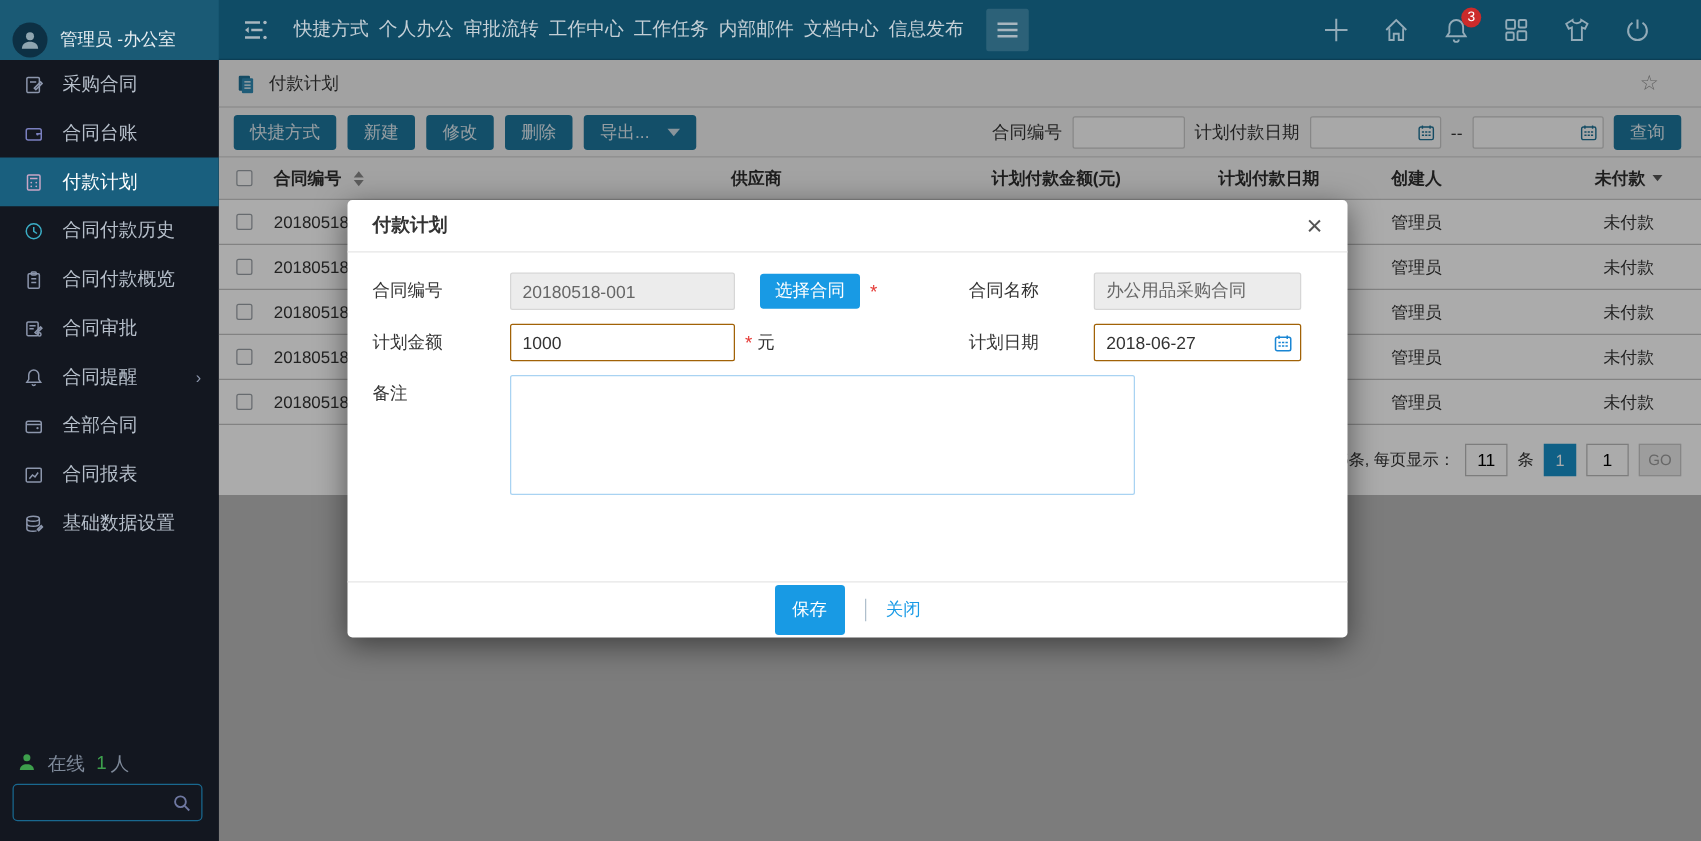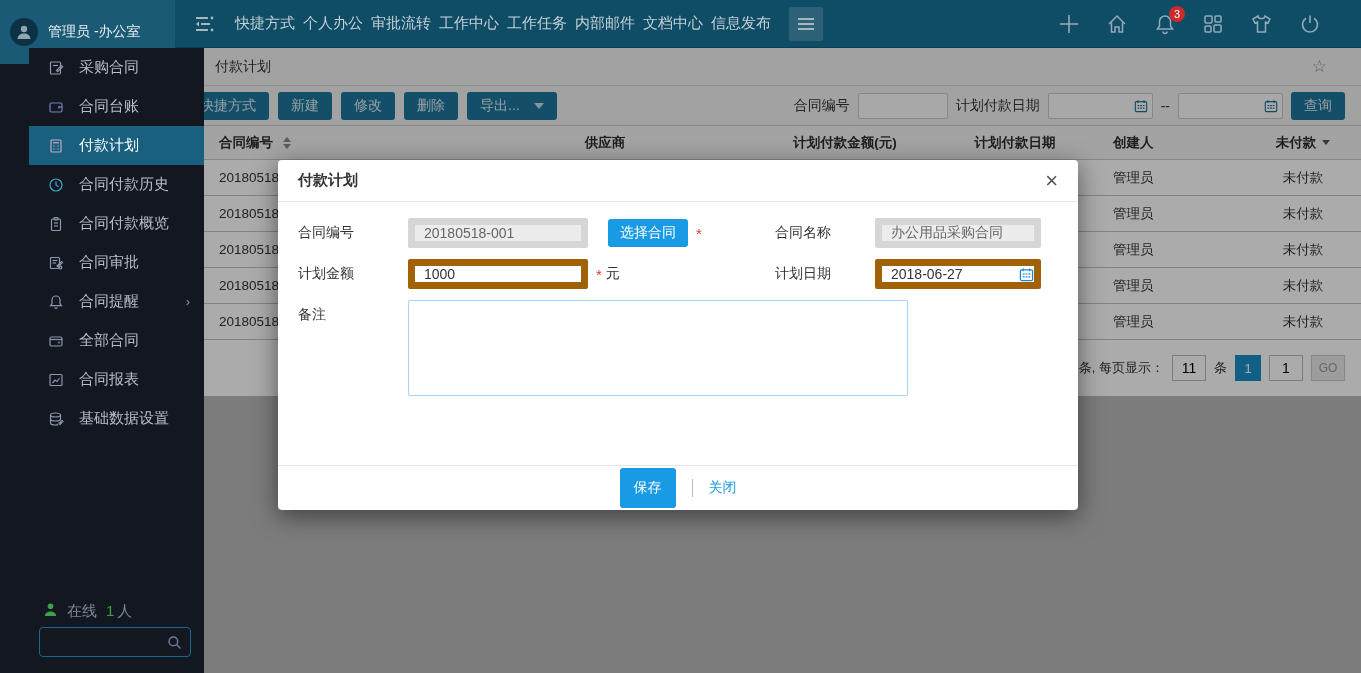--- a/index.html
+++ b/index.html
@@ -14,21 +14,21 @@
   #topbar-user span.uname { color:#E8EEF2; font-size:14px; }
   #topbar-main { flex:1; display:flex; align-items:center; padding:0 18px; gap:0; }
   .collapse-btn { margin-right:14px; cursor:pointer; display:flex; align-items:center; }
   .nav-item { color:#C4CFD6; font-size:15px; margin:0 4px; cursor:pointer; text-decoration:none; white-space:nowrap; }
   .menu-toggle { width:34px; height:34px; margin-left:14px; background:rgba(255,255,255,0.12); border-radius:2px; display:flex; align-items:center; justify-content:center; cursor:pointer; }
   .tb-icons { margin-left:auto; display:flex; align-items:center; gap:26px; padding-right:22px; }
   .tb-ic { position:relative; cursor:pointer; display:flex; align-items:center; }
   .badge { position:absolute; top:-7px; right:-9px; min-width:16px; height:16px; border-radius:8px; background:#CC2B2B; color:#fff; font-size:11px; display:flex; align-items:center; justify-content:center; padding:0 3px; }
 
   
-  #sidebar { position:absolute; top:48px; left:0; width:175px; height:625px; background:#131720; z-index:20;margin-left:29px; }
+  #sidebar { position:absolute; top:48px; left:0; width:175px; height:625px; background:#131720; z-index:20; }
   .side-item { height:39px; display:flex; align-items:center; padding-left:18px; gap:14px; color:#B6BFCA; font-size:15px; cursor:pointer; }
   .side-item .sicon { width:18px; display:flex; align-items:center; justify-content:center; color:#8C96AC; }
   .side-item.selected { background:#195F7E; color:#FFFFFF; }
   .side-item.selected .sicon { color:#C9A6C6; }
   .side-item .chev { margin-left:auto; margin-right:14px; color:#8C96AC; font-size:13px; }
   #online-row { position:absolute; left:14px; bottom:52px; display:flex; align-items:flex-start; gap:9px; color:#7E8999; font-size:15px; }
   #online-row .cnt { color:#3D9F4C; }
   #side-search { position:absolute; left:10px; bottom:16px; width:152px; height:30px; border:1px solid #19688F; border-radius:4px; display:flex; align-items:center; }
   #side-search input { flex:1; background:transparent; border:none; outline:none; color:#B6BFCA; padding:0 8px; font-size:13px; width:110px; }
   #side-search .mag { margin-right:8px; color:#6E77A0; display:flex; }
@@ -75,21 +75,21 @@
 
   
   #modal { position:absolute; left:278px; top:160px; width:800px; height:350px; background:#fff; border-radius:4px; box-shadow:0 6px 24px rgba(0,0,0,0.5); z-index:10; }
   #modal-head { height:42px; display:flex; align-items:center; justify-content:space-between; padding:0 20px; border-bottom:1px solid #E6E6E6; }
   #modal-head .mt { font-weight:bold; font-size:15px; color:#333; }
   #modal-head .mx { font-size:22px; color:#555; cursor:pointer; line-height:1; }
   #modal-body { padding:16px 20px 0 20px; position:relative; }
   .f-row { display:flex; align-items:center; margin-bottom:11px; position:relative; height:30px; }
   .f-row.rk { align-items:flex-start; height:auto; }
   .f-label { width:110px; color:#333; font-size:14px; flex:0 0 110px; }
-  .inp { height:30px; border:7px solid #a16207; border-radius:2px; padding:0 9px; font-size:14px; color:#333; outline:none; font-family:inherit; }
+  .inp { height:30px; border:1px solid #a16207; border-radius:2px; padding:0 9px; font-size:14px; color:#333; outline:none; font-family:inherit; }
   .inp.ro { background:#ECECEC; border-color:#D6D6D6; color:#666; }
   .w180 { width:180px; } .w183 { width:166px; }
   .btn-sel { margin-left:20px; background:#189AE4; color:#fff; border:none; height:28px; padding:0 12px; border-radius:3px; font-size:14px; cursor:pointer; font-family:inherit; }
   .req { color:#E53935; margin-left:8px; font-size:15px; }
   .unit { color:#333; margin-left:4px; font-size:14px; }
   .rgt { position:absolute; left:477px; display:flex; align-items:center; }
   .rgt .f-label { width:100px; flex:0 0 100px; }
   .mdate { position:relative; display:flex; align-items:center; }
   .mdate .inp { padding-right:26px; }
   .mdate .cal { position:absolute; right:7px; display:flex; color:#1A86D4; }

